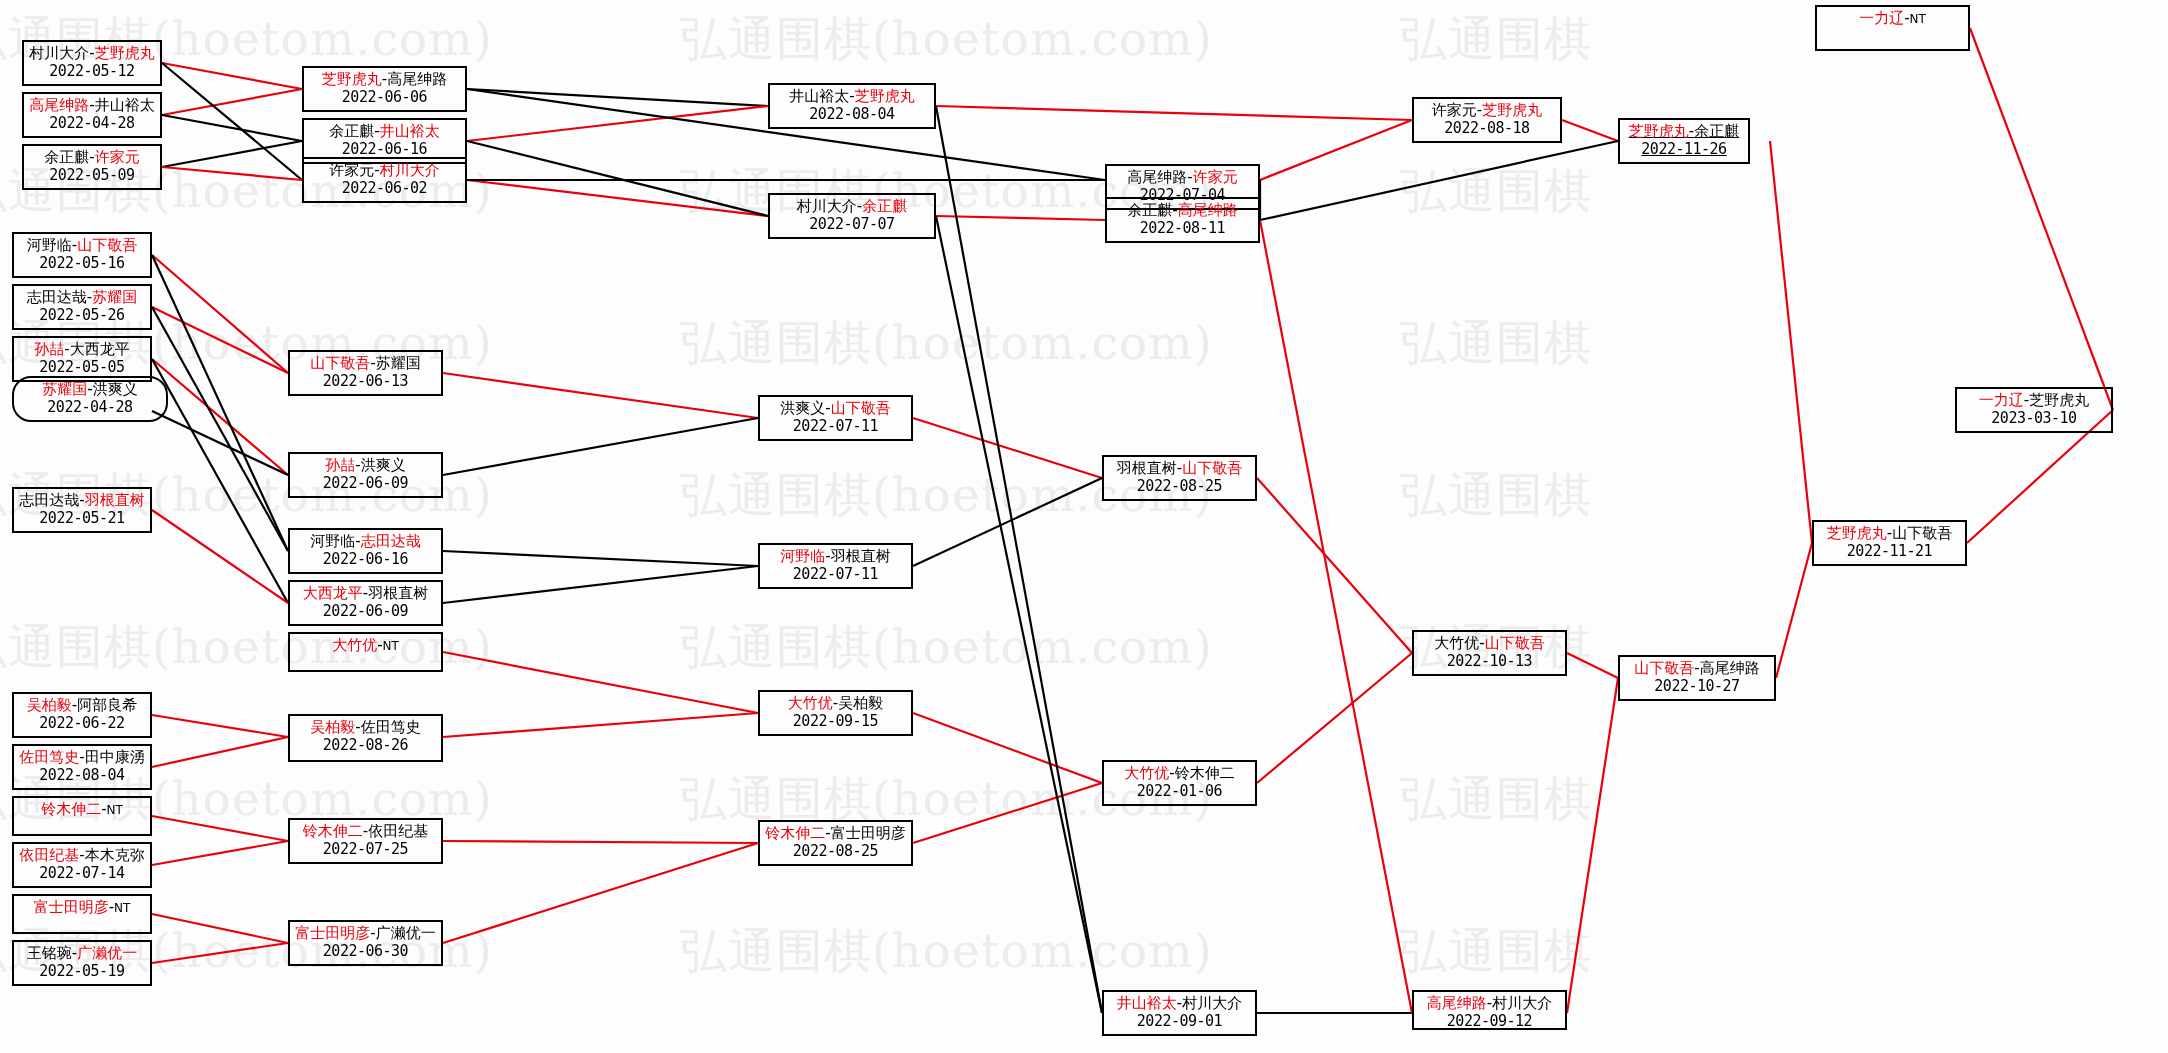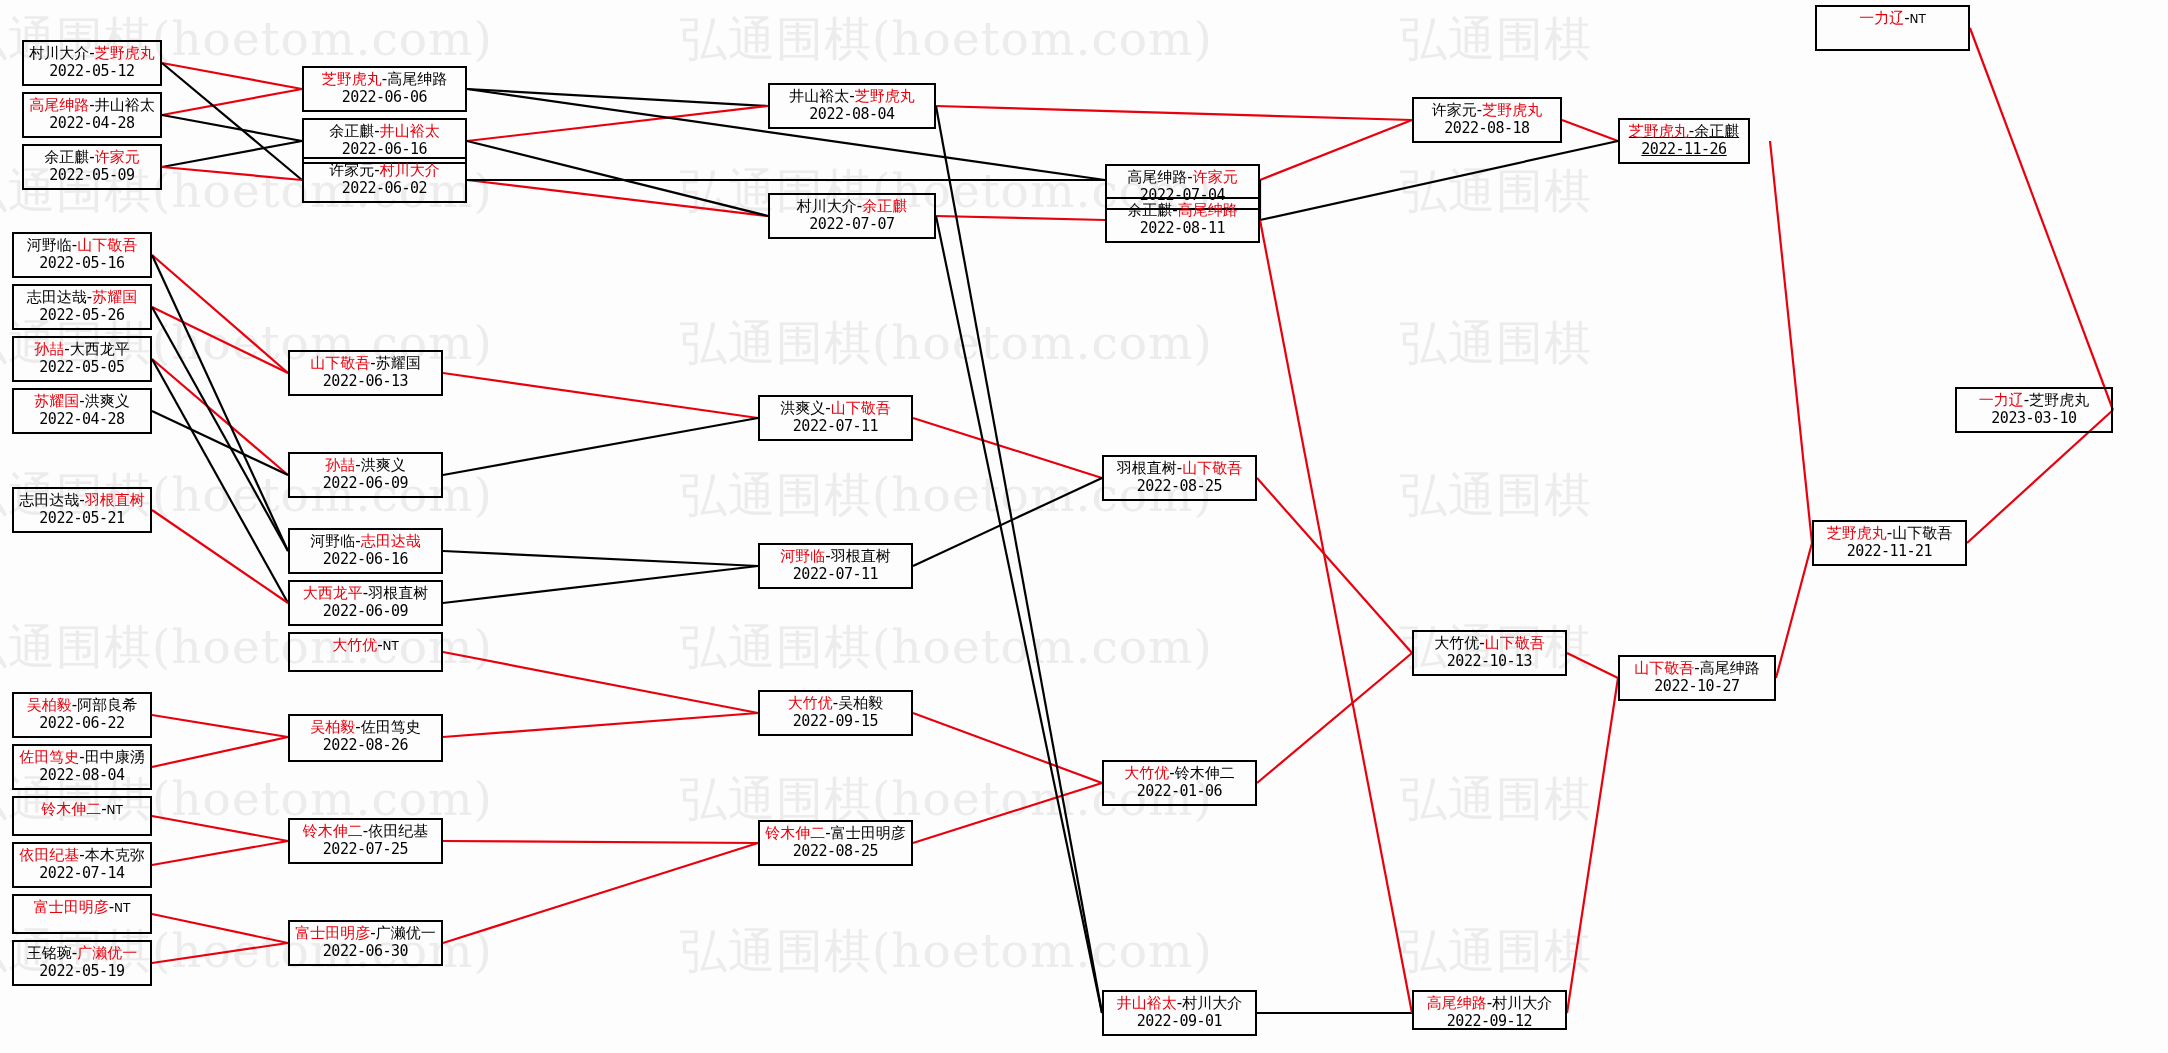--- a/index.html
+++ b/index.html
@@ -189,21 +189,21 @@
         <span class="dt">2022-05-16</span>
       </div>
       <div class="node" style="left: 12px; top: 284px; width: 140px; height: 46px;">
         <span class="ttl"><span class="blk">志田达哉</span><span class="blk">-</span><span class="red">苏耀国</span></span>
         <span class="dt">2022-05-26</span>
       </div>
       <div class="node" style="left: 12px; top: 336px; width: 140px; height: 46px;">
         <span class="ttl"><span class="red">孙喆</span><span class="blk">-</span><span class="blk">大西龙平</span></span>
         <span class="dt">2022-05-05</span>
       </div>
-      <div class="node" style="left: 12px; top: 388px; width: 140px; height: 46px;">
+      <div class="node" style="left: 12px; top: 376px; width: 156px; height: 46px; border-radius: 19px;">
         <span class="ttl"><span class="red">苏耀国</span><span class="blk">-</span><span class="blk">洪爽义</span></span>
         <span class="dt">2022-04-28</span>
       </div>
       <div class="node" style="left: 12px; top: 487px; width: 140px; height: 46px;">
         <span class="ttl"><span class="blk">志田达哉</span><span class="blk">-</span><span class="red">羽根直树</span></span>
         <span class="dt">2022-05-21</span>
       </div>
       <div class="node" style="left: 288px; top: 350px; width: 155px; height: 46px;">
         <span class="ttl"><span class="red">山下敬吾</span><span class="blk">-</span><span class="blk">苏耀国</span></span>
         <span class="dt">2022-06-13</span>

